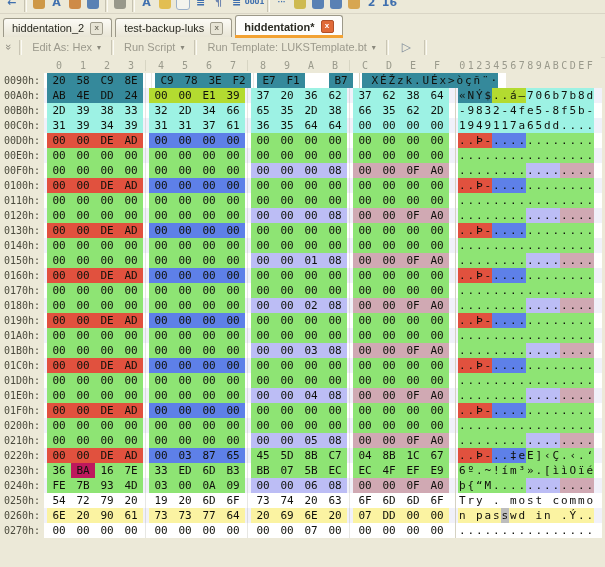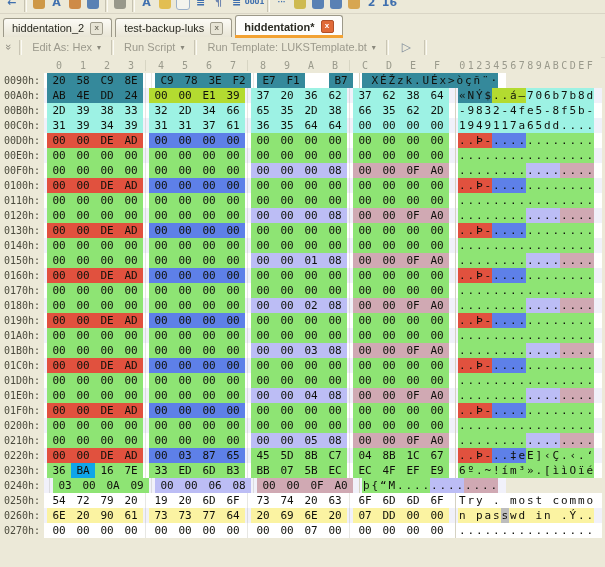--- a/index.html
+++ b/index.html
@@ -1551,21 +1551,21 @@
             <span class="acell" style="background: rgb(142, 228, 116);">.</span>
             <span class="acell" style="background: rgb(142, 228, 116);">‘</span>
           </span>
           <span class="tail"></span>
         </div>
         <div class="hrow" style="--base: #FFFFFF;">
           <span class="addr">0230h:</span>
           <span class="cells">
             <span class="grp">
               <span class="bcell" style="background: rgb(142, 228, 116);">36</span>
-              <span class="bcell" style="background: #0ea5e9;">BA</span>
+              <span class="bcell" style="background: #be185d;">BA</span>
               <span class="bcell" style="background: rgb(142, 228, 116);">16</span>
               <span class="bcell" style="background: rgb(142, 228, 116);">7E</span>
             </span>
             <span class="ggap" style="background: rgb(255, 255, 255);"></span>
             <span class="grp">
               <span class="bcell" style="background: rgb(142, 228, 116);">33</span>
               <span class="bcell" style="background: rgb(142, 228, 116);">ED</span>
               <span class="bcell" style="background: rgb(142, 228, 116);">6D</span>
               <span class="bcell" style="background: rgb(142, 228, 116);">B3</span>
             </span>
@@ -1601,20 +1601,26 @@
             <span class="acell" style="background: rgb(142, 228, 116);">ì</span>
             <span class="acell" style="background: rgb(142, 228, 116);">O</span>
             <span class="acell" style="background: rgb(142, 228, 116);">ï</span>
             <span class="acell" style="background: rgb(142, 228, 116);">é</span>
           </span>
           <span class="tail"></span>
         </div>
         <div class="hrow" style="--base: #F1F1FA;">
           <span class="addr">0240h:</span>
           <span class="cells">
+            <span class="grp">
+              <span class="bcell" style="background: rgb(142, 228, 116);">FE</span>
+              <span class="bcell" style="background: rgb(142, 228, 116);">7B</span>
+              <span class="bcell" style="background: rgb(142, 228, 116);">93</span>
+              <span class="bcell" style="background: rgb(142, 228, 116);">4D</span>
+            </span>
             <span class="ggap" style="background: rgb(241, 241, 250);"></span>
             <span class="grp">
               <span class="bcell" style="background: rgb(142, 228, 116);">03</span>
               <span class="bcell" style="background: rgb(142, 228, 116);">00</span>
               <span class="bcell" style="background: rgb(142, 228, 116);">0A</span>
               <span class="bcell" style="background: rgb(142, 228, 116);">09</span>
             </span>
             <span class="ggap" style="background: rgb(241, 241, 250);"></span>
             <span class="grp">
               <span class="bcell" style="background: rgb(188, 189, 245);">00</span>

